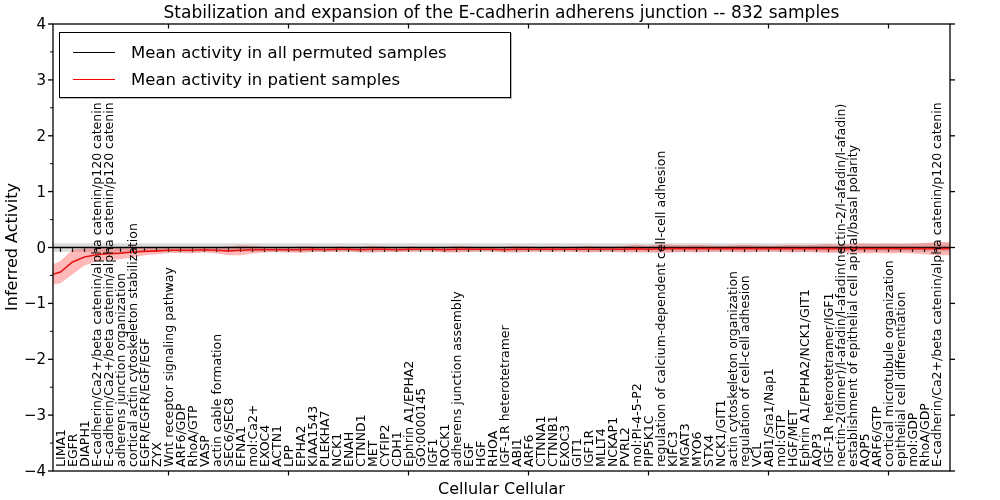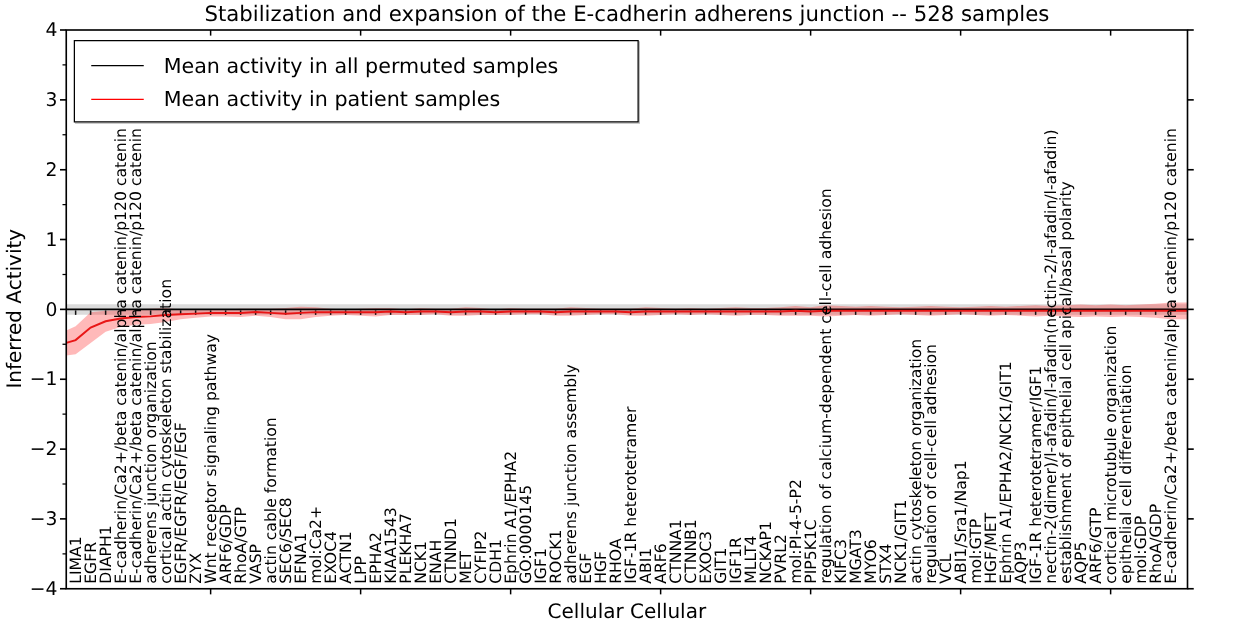--- a/index.html
+++ b/index.html
@@ -226,21 +226,21 @@
       <div class="ytick" style="left: 6px; top: 15px;">4</div>
       <div class="ytick" style="left: 6px; top: 70.875px;">3</div>
       <div class="ytick" style="left: 6px; top: 126.75px;">2</div>
       <div class="ytick" style="left: 6px; top: 182.625px;">1</div>
       <div class="ytick" style="left: 6px; top: 238.5px;">0</div>
       <div class="ytick" style="left: 6px; top: 294.375px;">−1</div>
       <div class="ytick" style="left: 6px; top: 350.25px;">−2</div>
       <div class="ytick" style="left: 6px; top: 406.125px;">−3</div>
       <div class="ytick" style="left: 6px; top: 462px;">−4</div>
     </div>
-  <div class="title">Stabilization and expansion of the E-cadherin adherens junction -- 528 samples</div>
+  <div class="title">Stabilization and expansion of the E-cadherin adherens junction -- 832 samples</div>
   <div class="ylab">Inferred Activity</div>
   <div class="xlab">Cellular Cellular</div>
   <div class="legend">
     <div class="lrow r0">
       <span class="lline" id="lsw0" style="border-top-color: rgb(0, 0, 0);"></span>
       <span class="ltext">Mean activity in all permuted samples</span>
     </div>
     <div class="lrow r1">
       <span class="lline" id="lsw1" style="border-top-color: rgb(255, 0, 0);"></span>
       <span class="ltext">Mean activity in patient samples</span>

